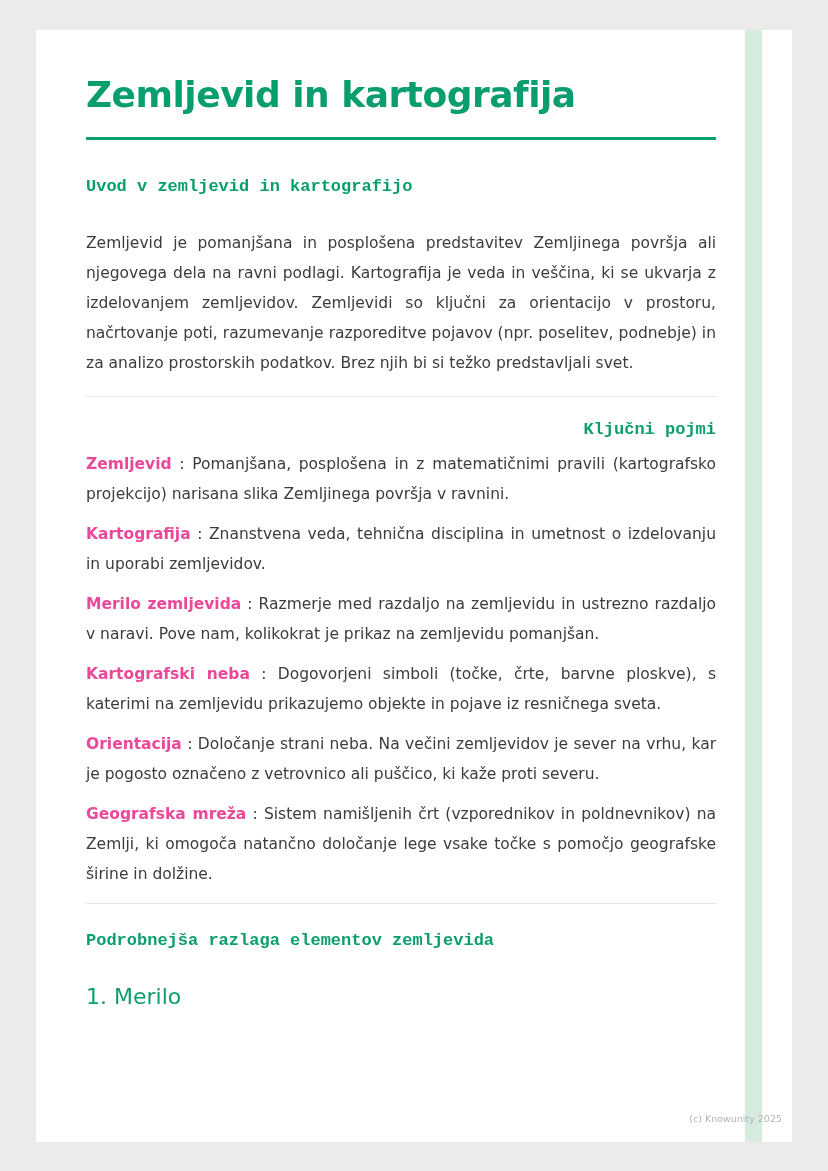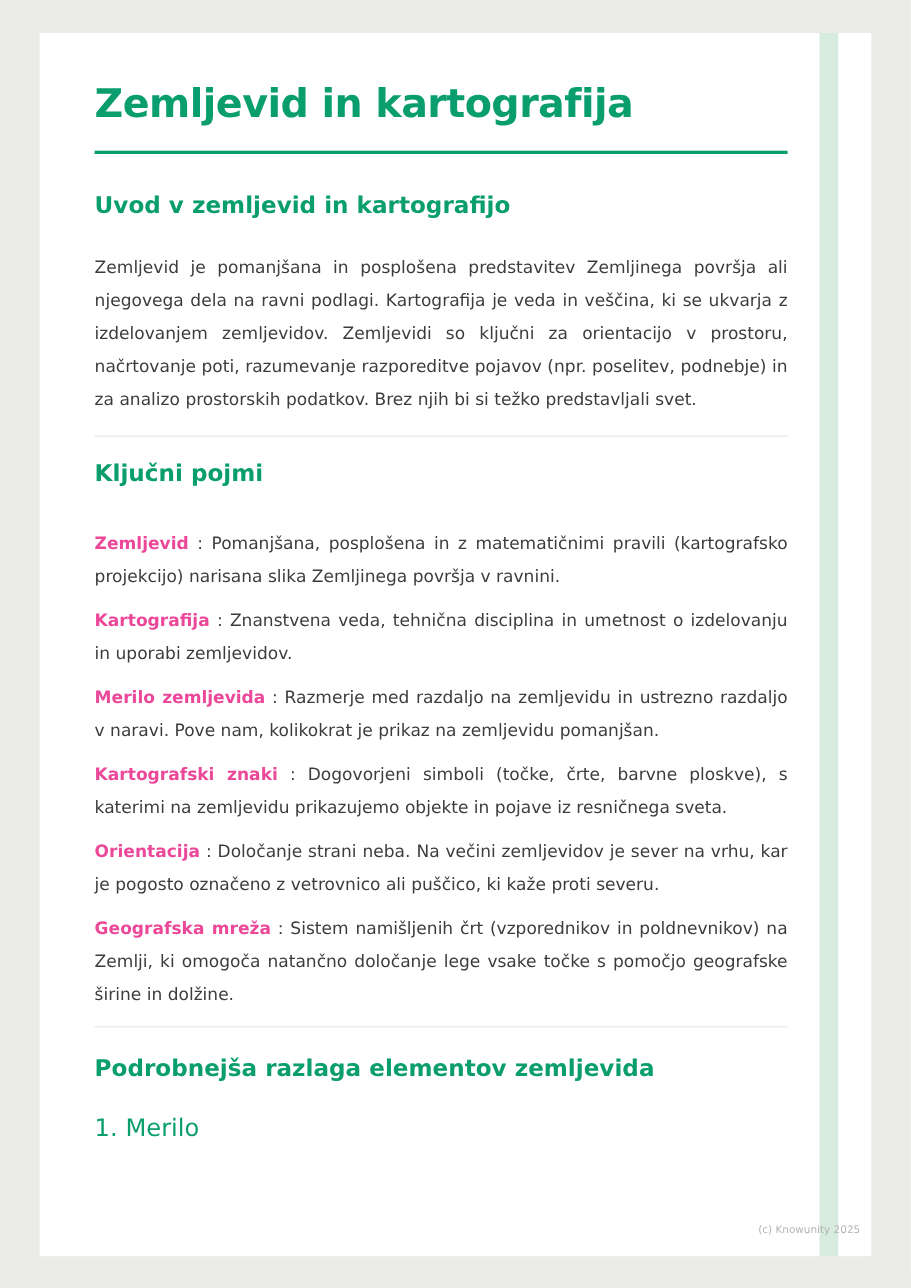--- a/index.html
+++ b/index.html
@@ -49,27 +49,29 @@
     color: var(--accent);
     letter-spacing: -0.5px;
   }
   .title-rule {
     height: 3px;
     background: var(--accent);
     margin: 0 0 34px 0;
   }
   h2.section-heading {
     margin: 0 0 28px 0;
-    font-size: 21px;
+    font-size: 17px;
     line-height: 26px;
     font-weight: 700;
     color: var(--accent);
+    font-family: Liberation Mono, monospace;
   }
   h2.section-heading.tight {
-    margin-bottom: 36px;
+    margin-bottom: 6px;
+    text-align: right;
   }
   p.body {
     margin: 0;
     font-size: 15.5px;
     line-height: 30px;
     color: #3c3c3c;
     text-align: justify;
   }
   p.def {
     margin: 0 0 10px 0;
@@ -120,21 +122,21 @@
 
       <h2 class="section-heading tight">Ključni pojmi</h2>
 
       <p class="body def"><strong>Zemljevid</strong><span> : Pomanjšana, posplošena in z matematičnimi pravili (kartografsko projekcijo) narisana slika Zemljinega površja v ravnini.</span></p>
 
       <p class="body def"><strong>Kartografija</strong><span> : Znanstvena veda, tehnična disciplina in umetnost o izdelovanju in uporabi zemljevidov.</span></p>
 
       <p class="body def"><strong>Merilo zemljevida</strong><span> : Razmerje med razdaljo na zemljevidu in ustrezno razdaljo v naravi. Pove nam, kolikokrat je prikaz na zemljevidu pomanjšan.</span></p>
 
 
-      <p class="body def"><strong>Kartografski znaki</strong><span> : Dogovorjeni simboli (točke, črte, barvne ploskve), s katerimi na zemljevidu prikazujemo objekte in pojave iz resničnega sveta.</span></p>
+      <p class="body def"><strong>Kartografski neba</strong><span> : Dogovorjeni simboli (točke, črte, barvne ploskve), s katerimi na zemljevidu prikazujemo objekte in pojave iz resničnega sveta.</span></p>
 
       <p class="body def"><strong>Orientacija</strong><span> : Določanje strani neba. Na večini zemljevidov je sever na vrhu, kar je pogosto označeno z vetrovnico ali puščico, ki kaže proti severu.</span></p>
 
       <p class="body def"><strong>Geografska mreža</strong><span> : Sistem namišljenih črt (vzporednikov in poldnevnikov) na Zemlji, ki omogoča natančno določanje lege vsake točke s pomočjo geografske širine in dolžine.</span></p>
 
       <hr class="divider second">
 
       <h2 class="section-heading">Podrobnejša razlaga elementov zemljevida</h2>
       <h3 class="sub-heading">1. Merilo</h3>
     </div>

